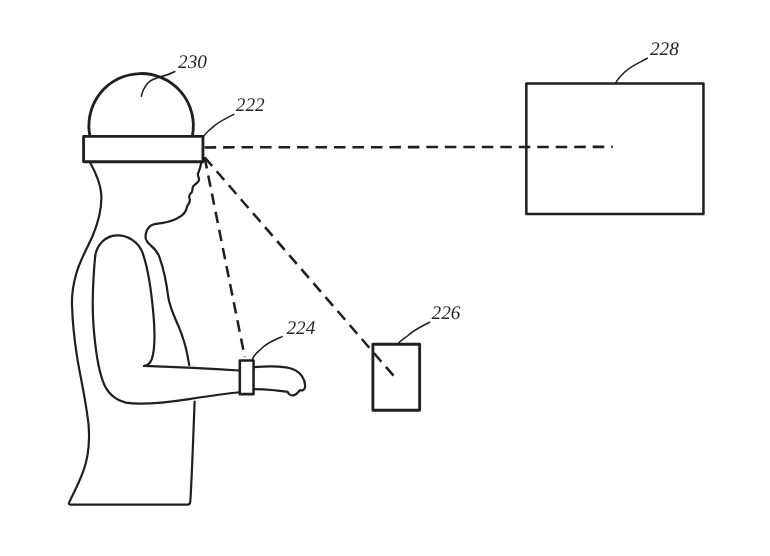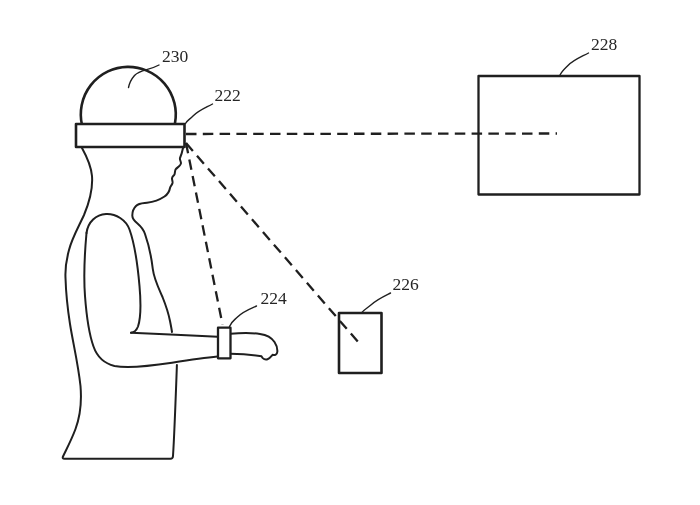--- a/index.html
+++ b/index.html
@@ -1,17 +1,17 @@
 <!DOCTYPE html>
 <html style="--line: #1f1f1f; --bg: #ffffff;"><head>
 <meta charset="utf-8">
 <style>
   :root { --line:#1f1f1f; --bg:#ffffff; }
   html,body { margin:0; padding:0; background:var(--bg); }
-  .stage { width:700px; height:505px; background:var(--bg); position:relative; overflow:hidden; }
+  .stage { width:700px; height:505px; background:var(--bg); position:relative; overflow:hidden;font-style:italic; }
   svg { display:block; }
   .ln  { fill:none; stroke:var(--line); stroke-linecap:round; stroke-linejoin:round; }
   .s20 { stroke-width:2.0; }
   .s23 { stroke-width:2.3; }
   .s26 { stroke-width:2.6; }
   .wfill { fill:#ffffff; }
   .nofill { fill:none; }
   .dash { fill:none; stroke:var(--line); stroke-width:2.3; stroke-dasharray:10.5 6.3; stroke-linecap:butt; }
   .lead { fill:none; stroke:var(--line); stroke-width:1.4; stroke-linecap:round; }
   .lbl  { font-family:"Liberation Serif","DejaVu Serif",serif; font-size:17.5px; fill:#262626; }

